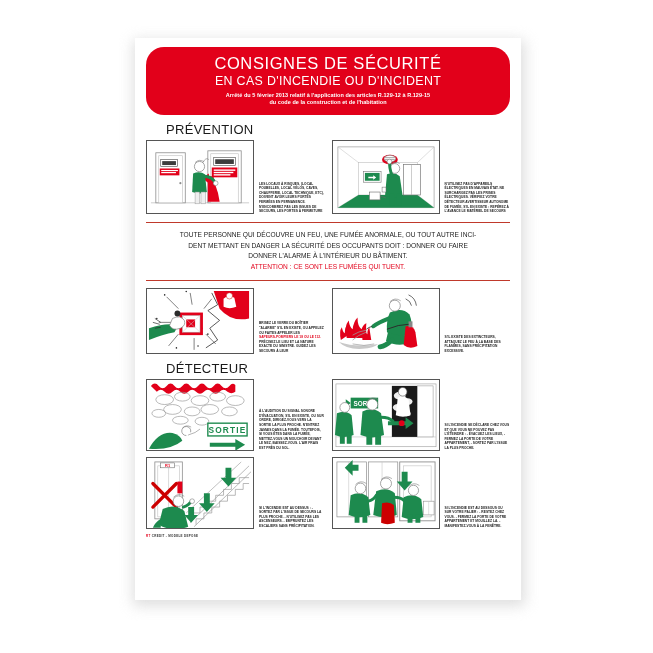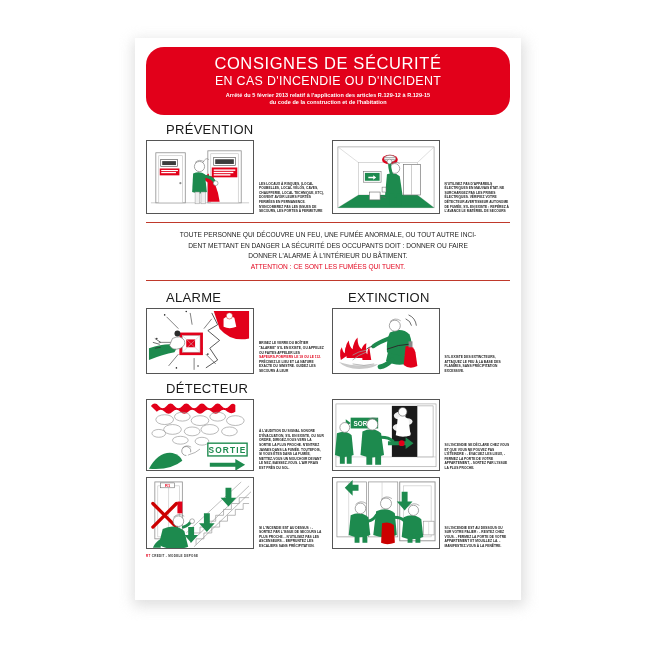--- a/index.html
+++ b/index.html
@@ -194,28 +194,20 @@
       </div>
     </div>
 
     <div class="statement">
       <div class="l">TOUTE PERSONNE QUI DÉCOUVRE UN FEU, UNE FUMÉE ANORMALE, OU TOUT AUTRE INCI-</div>
       <div class="l">DENT METTANT EN DANGER LA SÉCURITÉ DES OCCUPANTS DOIT : DONNER OU FAIRE</div>
       <div class="l">DONNER L'ALARME À L'INTÉRIEUR DU BÂTIMENT.</div>
       <div class="l red">ATTENTION : CE SONT LES FUMÉES QUI TUENT.</div>
     </div>
 
-    <div style="display:flex">
-      <div style="width:50%">
-        <div class="sec-title" style="margin-top:2px">ALARME</div>
-      </div>
-      <div style="width:50%">
-        <div class="sec-title" style="margin-top:2px">EXTINCTION</div>
-      </div>
-    </div>
 
     <div class="row">
 
       <div class="half">
         <div class="panel" style="width:108px;height:66px">
           <svg class="ill" viewBox="0 0 108 66">
             <rect x="0" y="0" width="108" height="66" fill="#fff"></rect>
 
             <path d="M68 2 L104 2 L104 30 Q86 34 74 20 Z" fill="#e2001a"></path>
             <path d="M78 10 q5 -5 11 -1 l2 9 q-7 3 -13 0 z" fill="#fff"></path>

